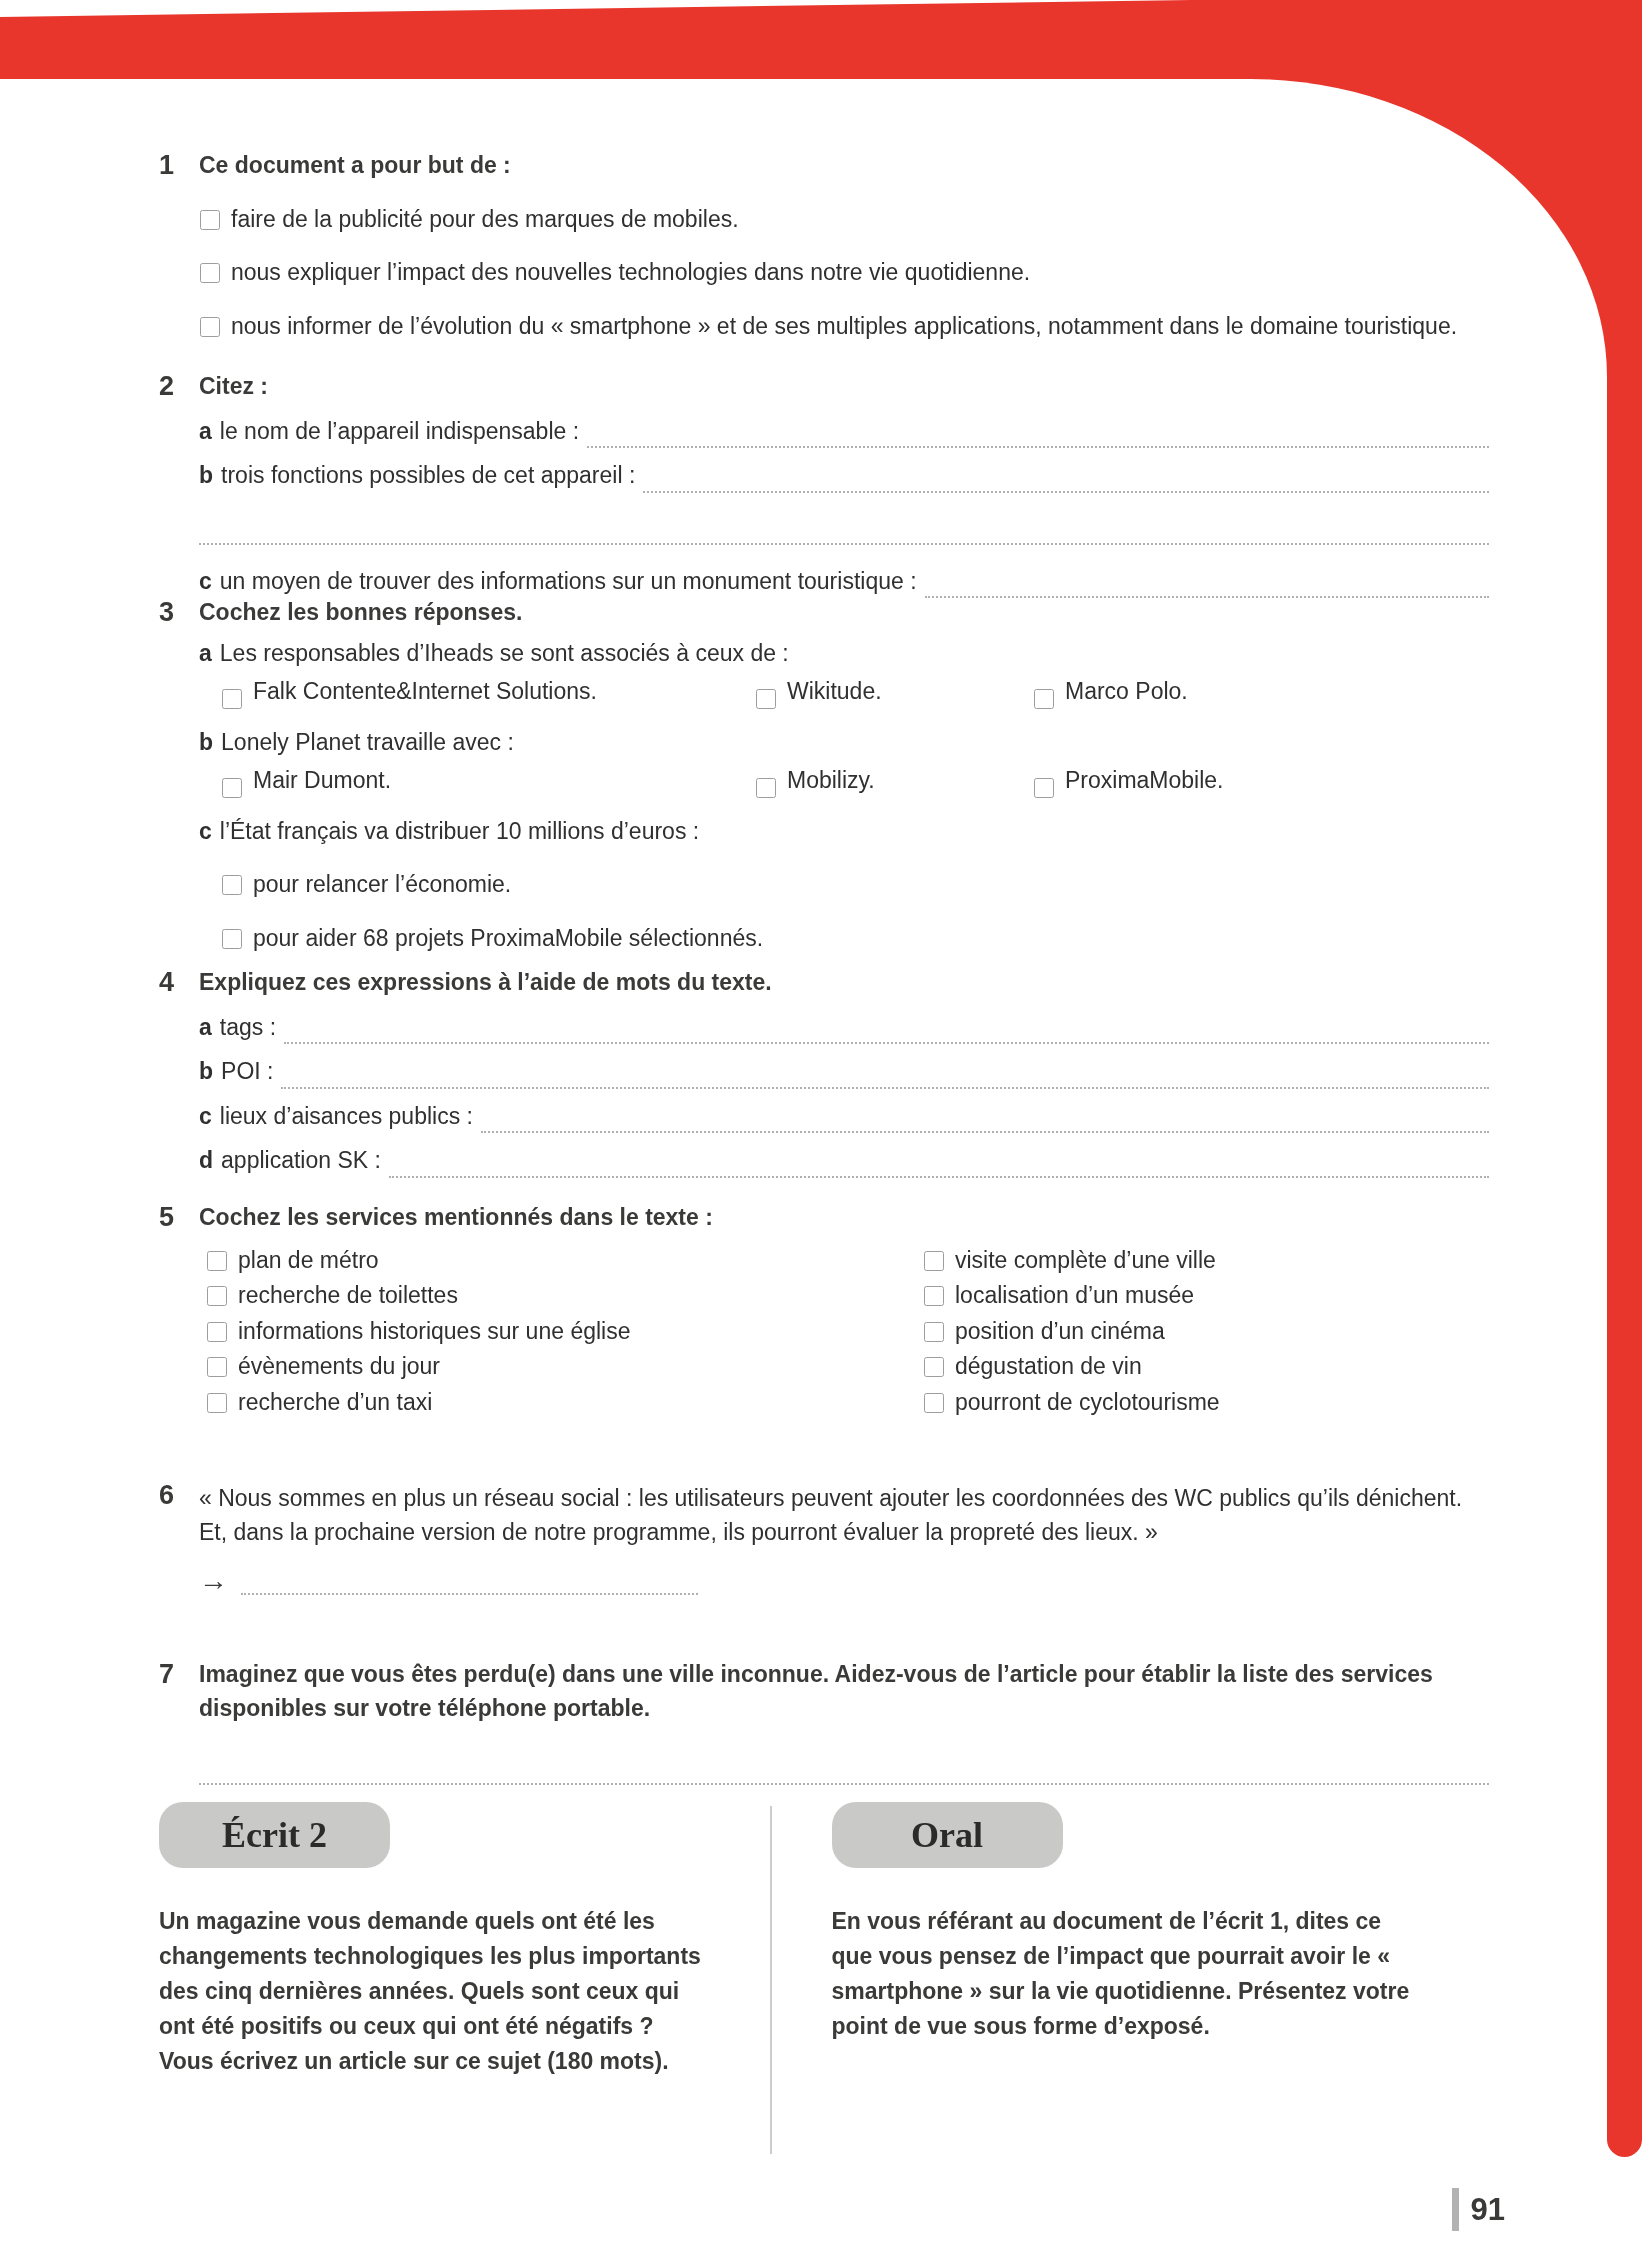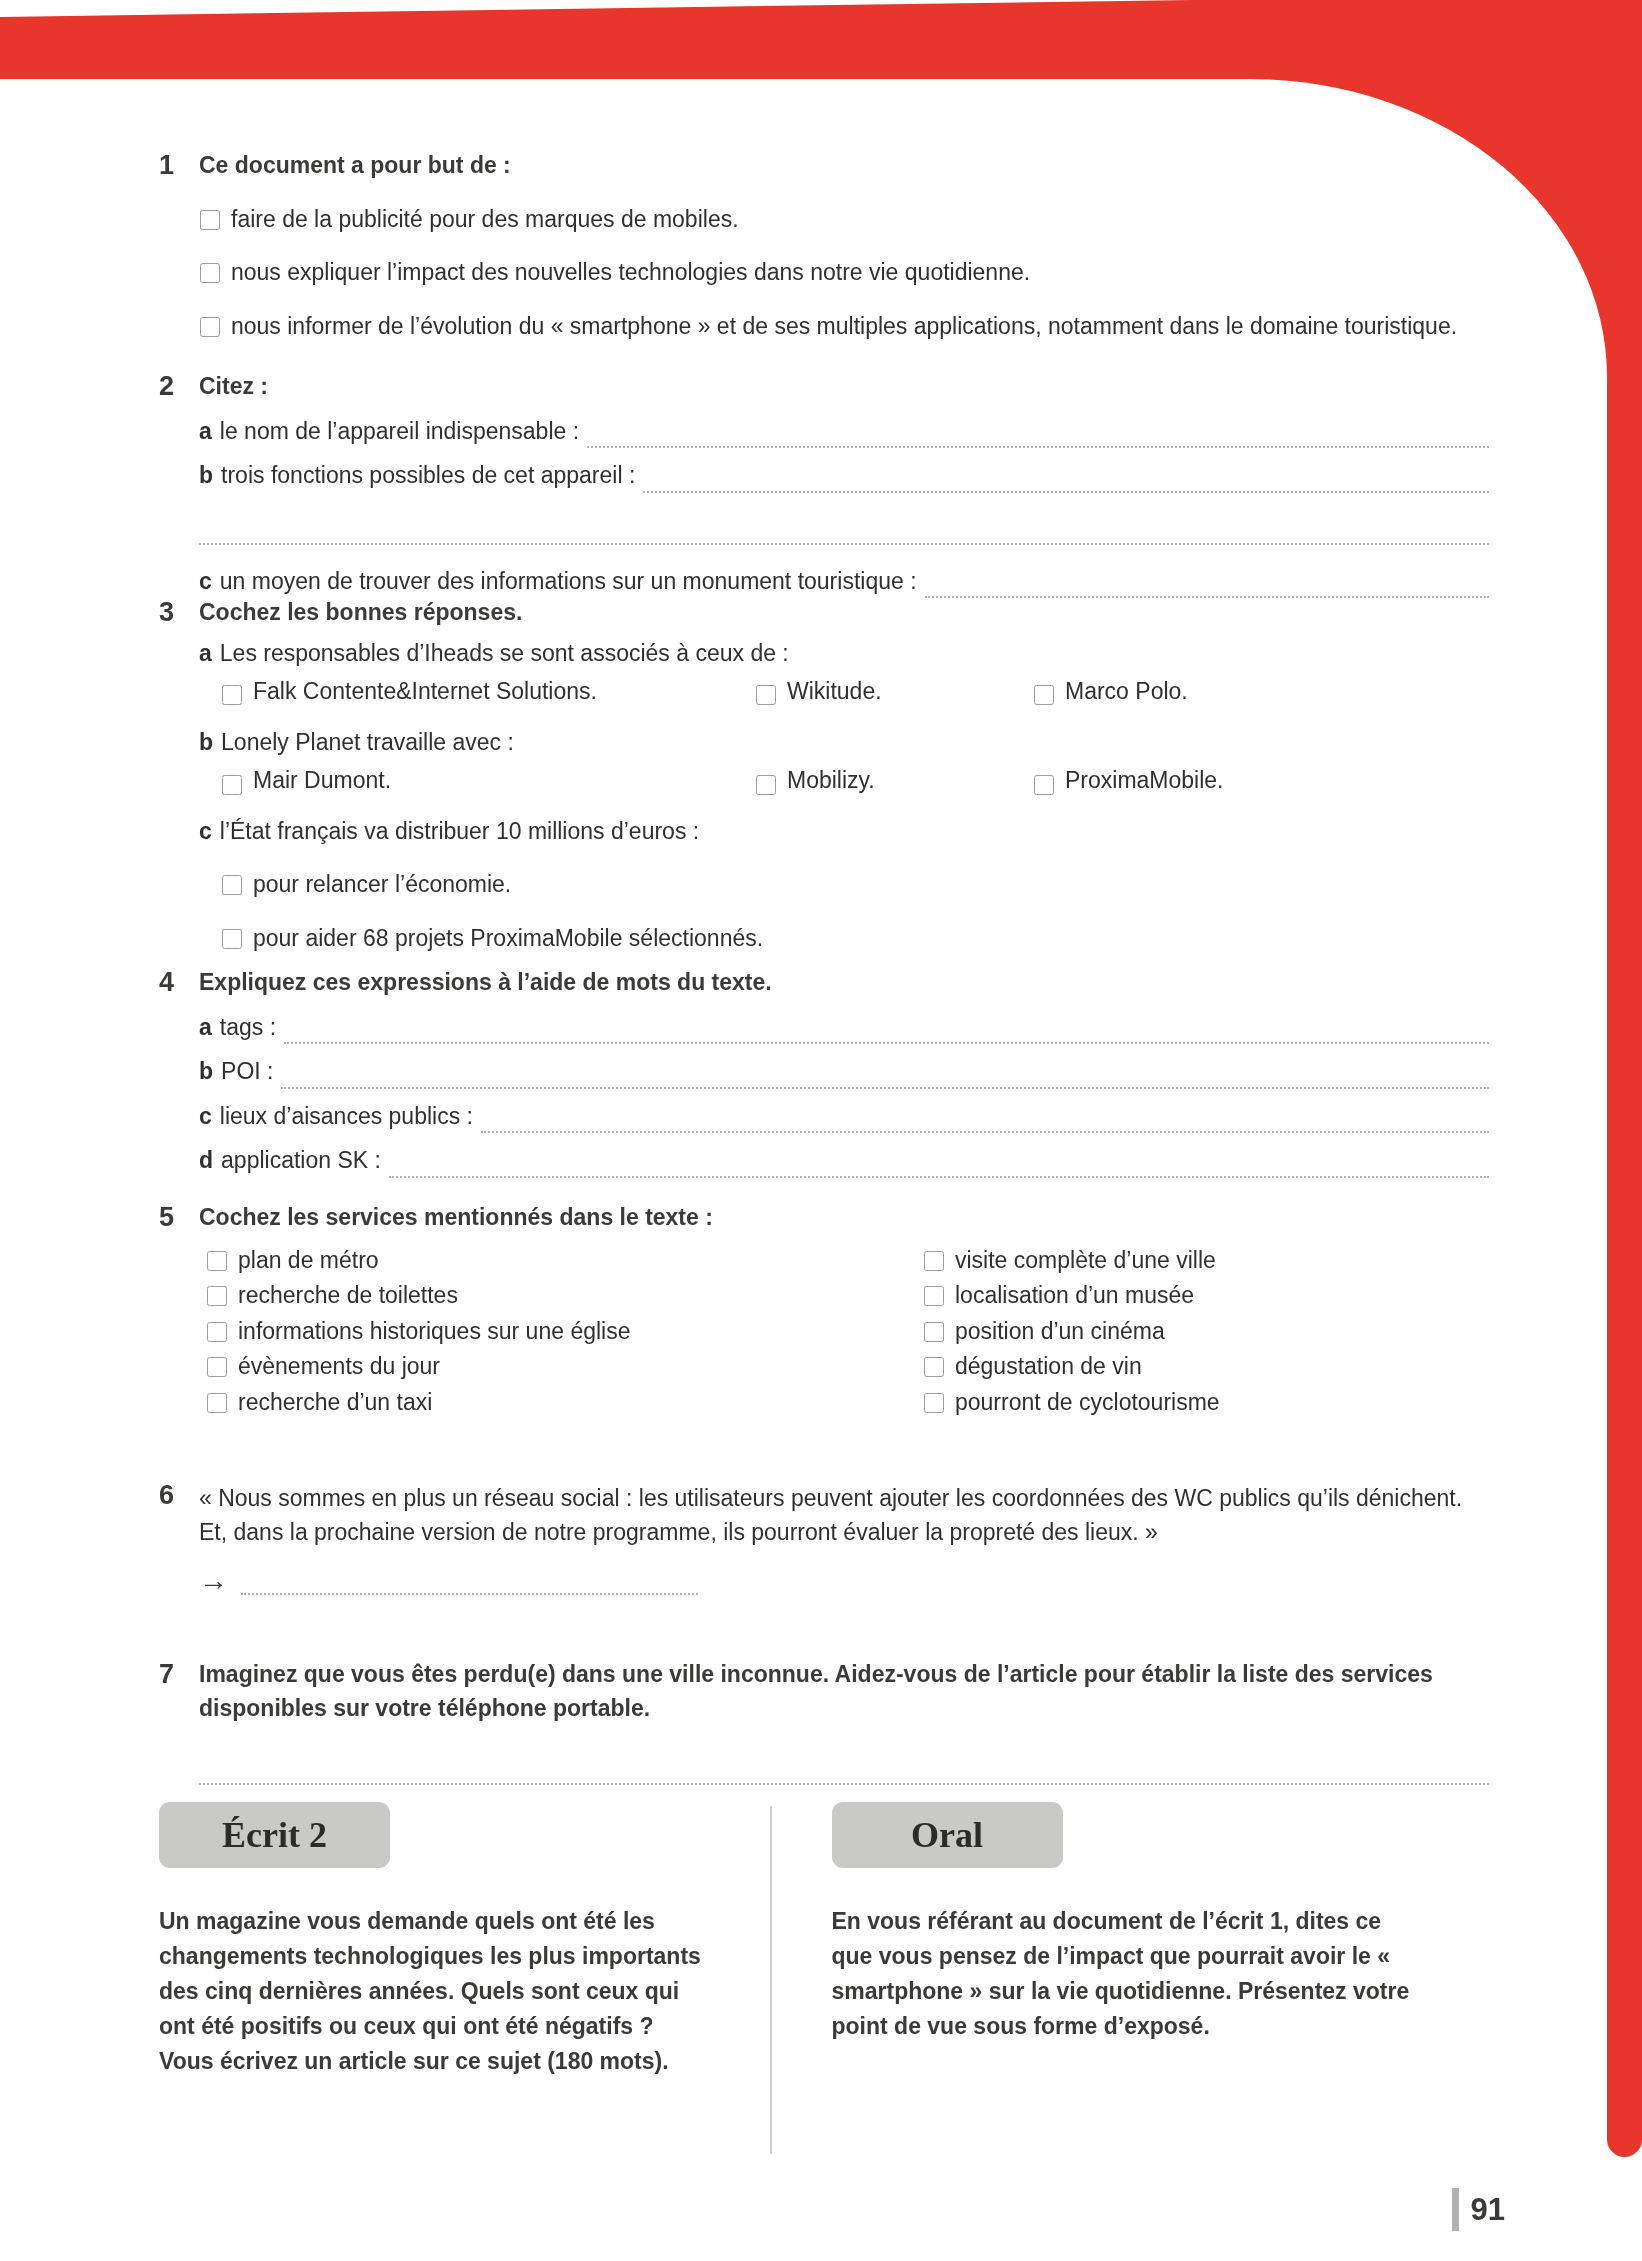--- a/index.html
+++ b/index.html
@@ -31,38 +31,38 @@
     background:#fff; margin:7px 11px 0 1px; }
   .opt-label { flex:1; }
 
   .ans-row { display:flex; align-items:flex-end; margin-top:11px; }
   .letter { font-weight:bold; margin-right:8px; }
   .dotline { flex:1; height:28px; margin-left:8px; border-bottom:2px dotted #b0b0af; }
   .dotline.block { margin-left:0; margin-top:24px; flex:none; width:100%; }
   .dotline.short { flex:none; width:457px; }
 
   .opt-row { display:flex; margin-top:5px; padding-left:22px; }
-  .opt { display:flex; align-items:center; }
+  .opt { display:flex; align-items:flex-end; }
   .opt.w1 { width:534px; }
   .opt.w2 { width:278px; }
   .stack { padding-left:22px; }
 
   .services { display:grid; grid-template-columns:717px 1fr; margin-top:7px; padding-left:7px; }
   .svc { display:flex; align-items:flex-start; margin-top:2px; }
 
   .quote { margin-top:3px; }
   .arrow-row { display:flex; align-items:flex-end; margin-top:17px; }
   .arrow { font-weight:bold; font-size:29px; line-height:29px; color:#3a3a39; margin-right:5px; }
 
   
   .bottom { position:absolute; left:159px; top:1802px; width:1330px; display:flex; }
   .col1 { width:611px; }
   .divider { flex:none; width:1.5px; height:348px; background:#cccccb; margin-top:4px; }
   .col2 { flex:1; padding-left:60px; }
-  .pill { width:231px; height:66px; background:#c9c9c8; border-radius:11px;
+  .pill { width:231px; height:66px; background:#c9c9c8; border-radius:24px;
     display:flex; align-items:center; justify-content:center;
     font-family:"Liberation Serif", serif; font-weight:bold; font-size:36px; color:#2b2b2a;
     margin-bottom:36px; }
   .sec-body { font-weight:bold; font-size:23px; line-height:1.52; color:#3a3a39; }
   .col1 .sec-body { width:549px; }
   .col2 .sec-body { width:581px; }
 
   
   .footer { position:absolute; left:1452px; top:2188px; display:flex; align-items:center; }
   .page-bar { width:6.5px; height:43px; background:#b2b2b2; margin-right:12px; }

